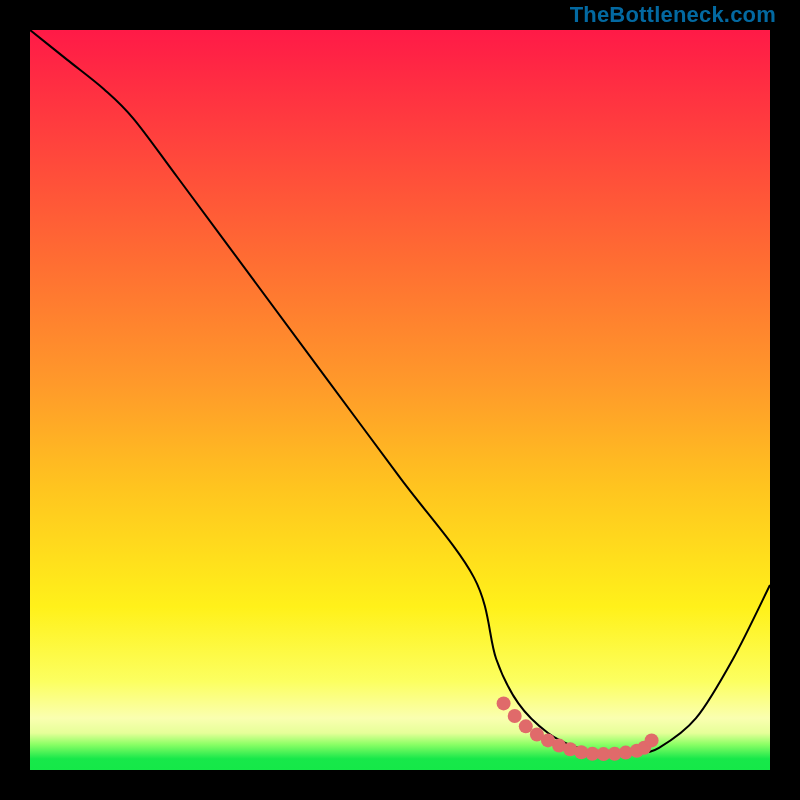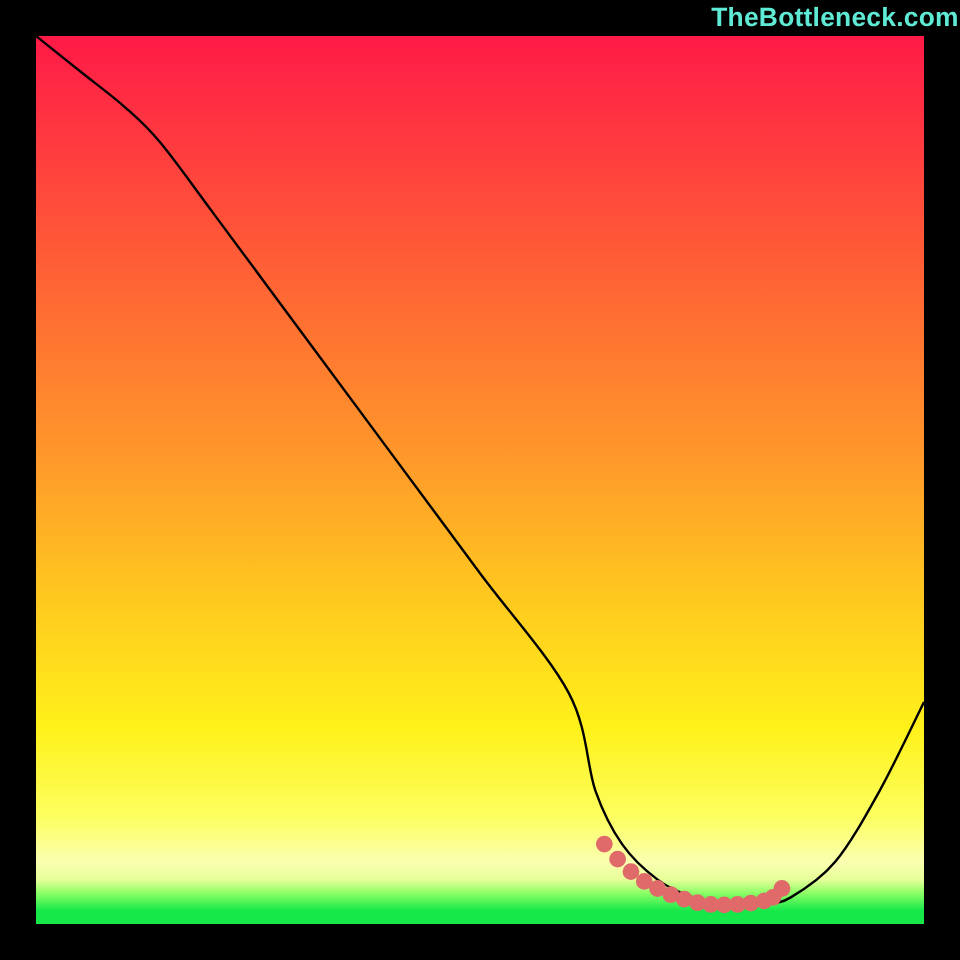--- a/index.html
+++ b/index.html
@@ -13,22 +13,22 @@
   }
   .frame {
     position: relative;
     width: 800px;
     height: 800px;
     background: #000;
   }
   .watermark {
     position: absolute;
     top: 2px;
-    right: 1px;
-    color: #5eead4;
+    right: 24px;
+    color: #0369a1;
     font-size: 22px;
     font-weight: 600;
     letter-spacing: 0.2px;
     z-index: 10;
   }
   .plot-area {
     position: absolute;
     left: 30px;
     top: 30px;
     width: 740px;

